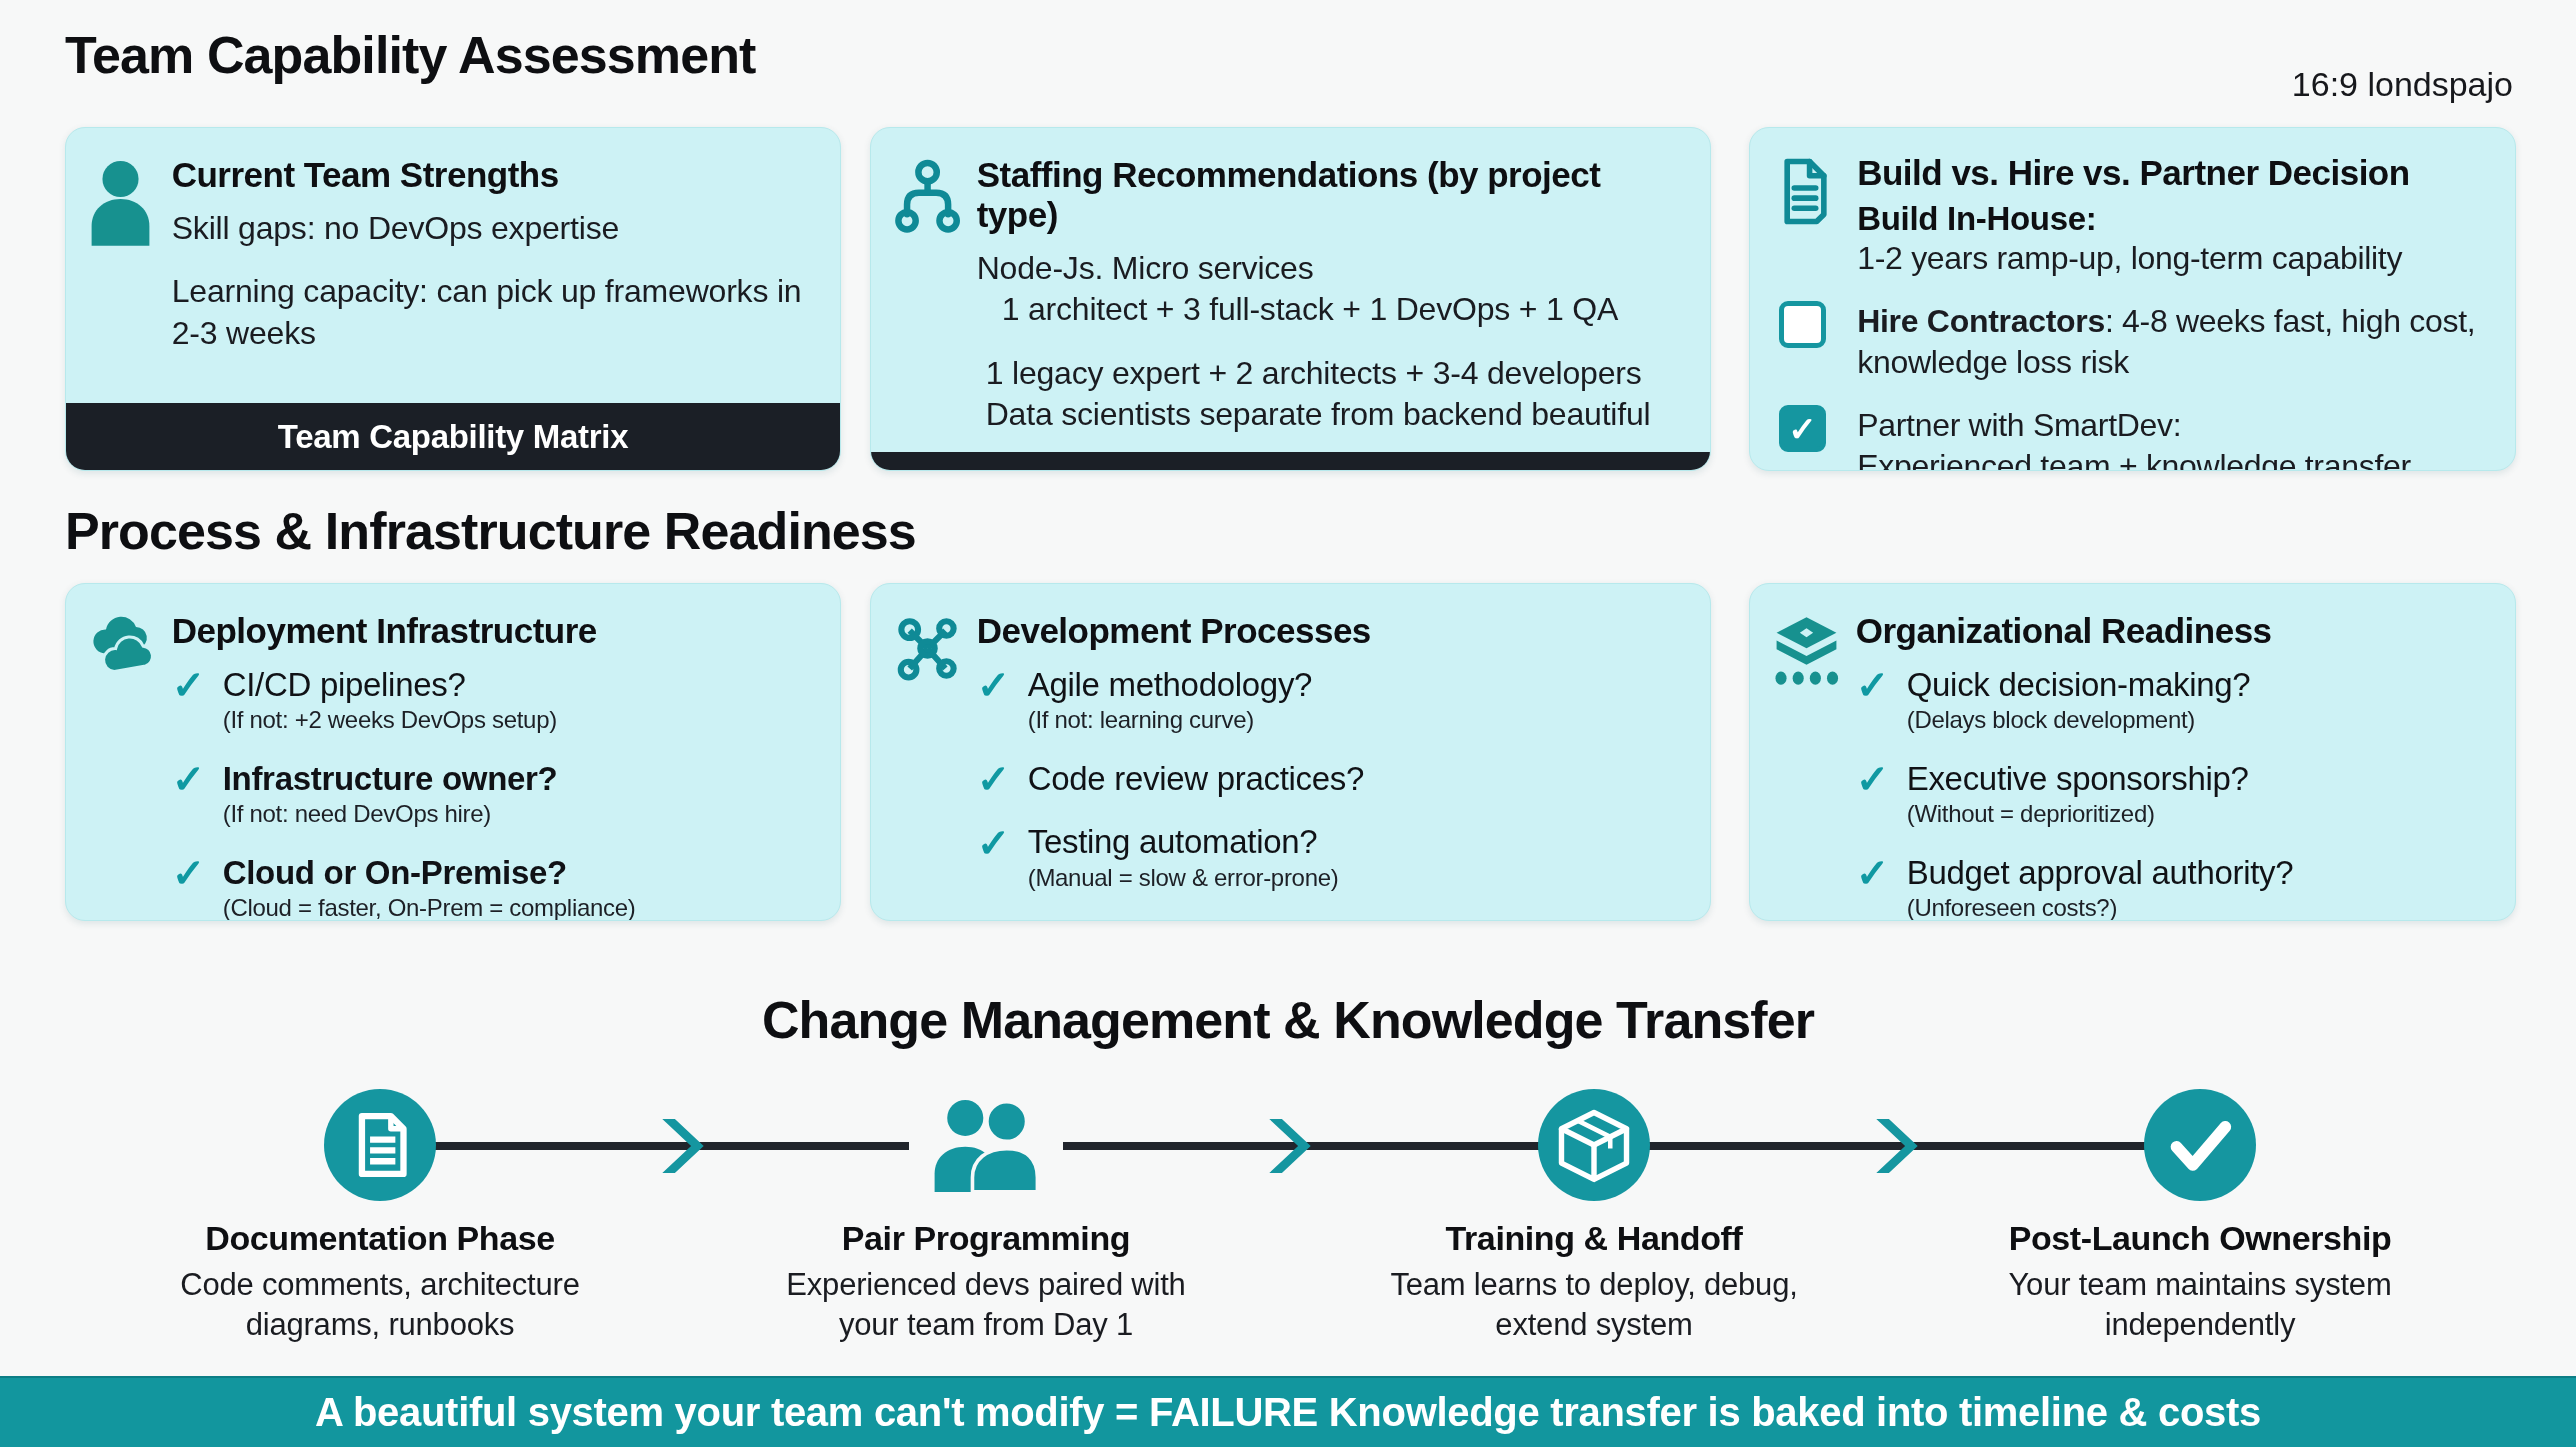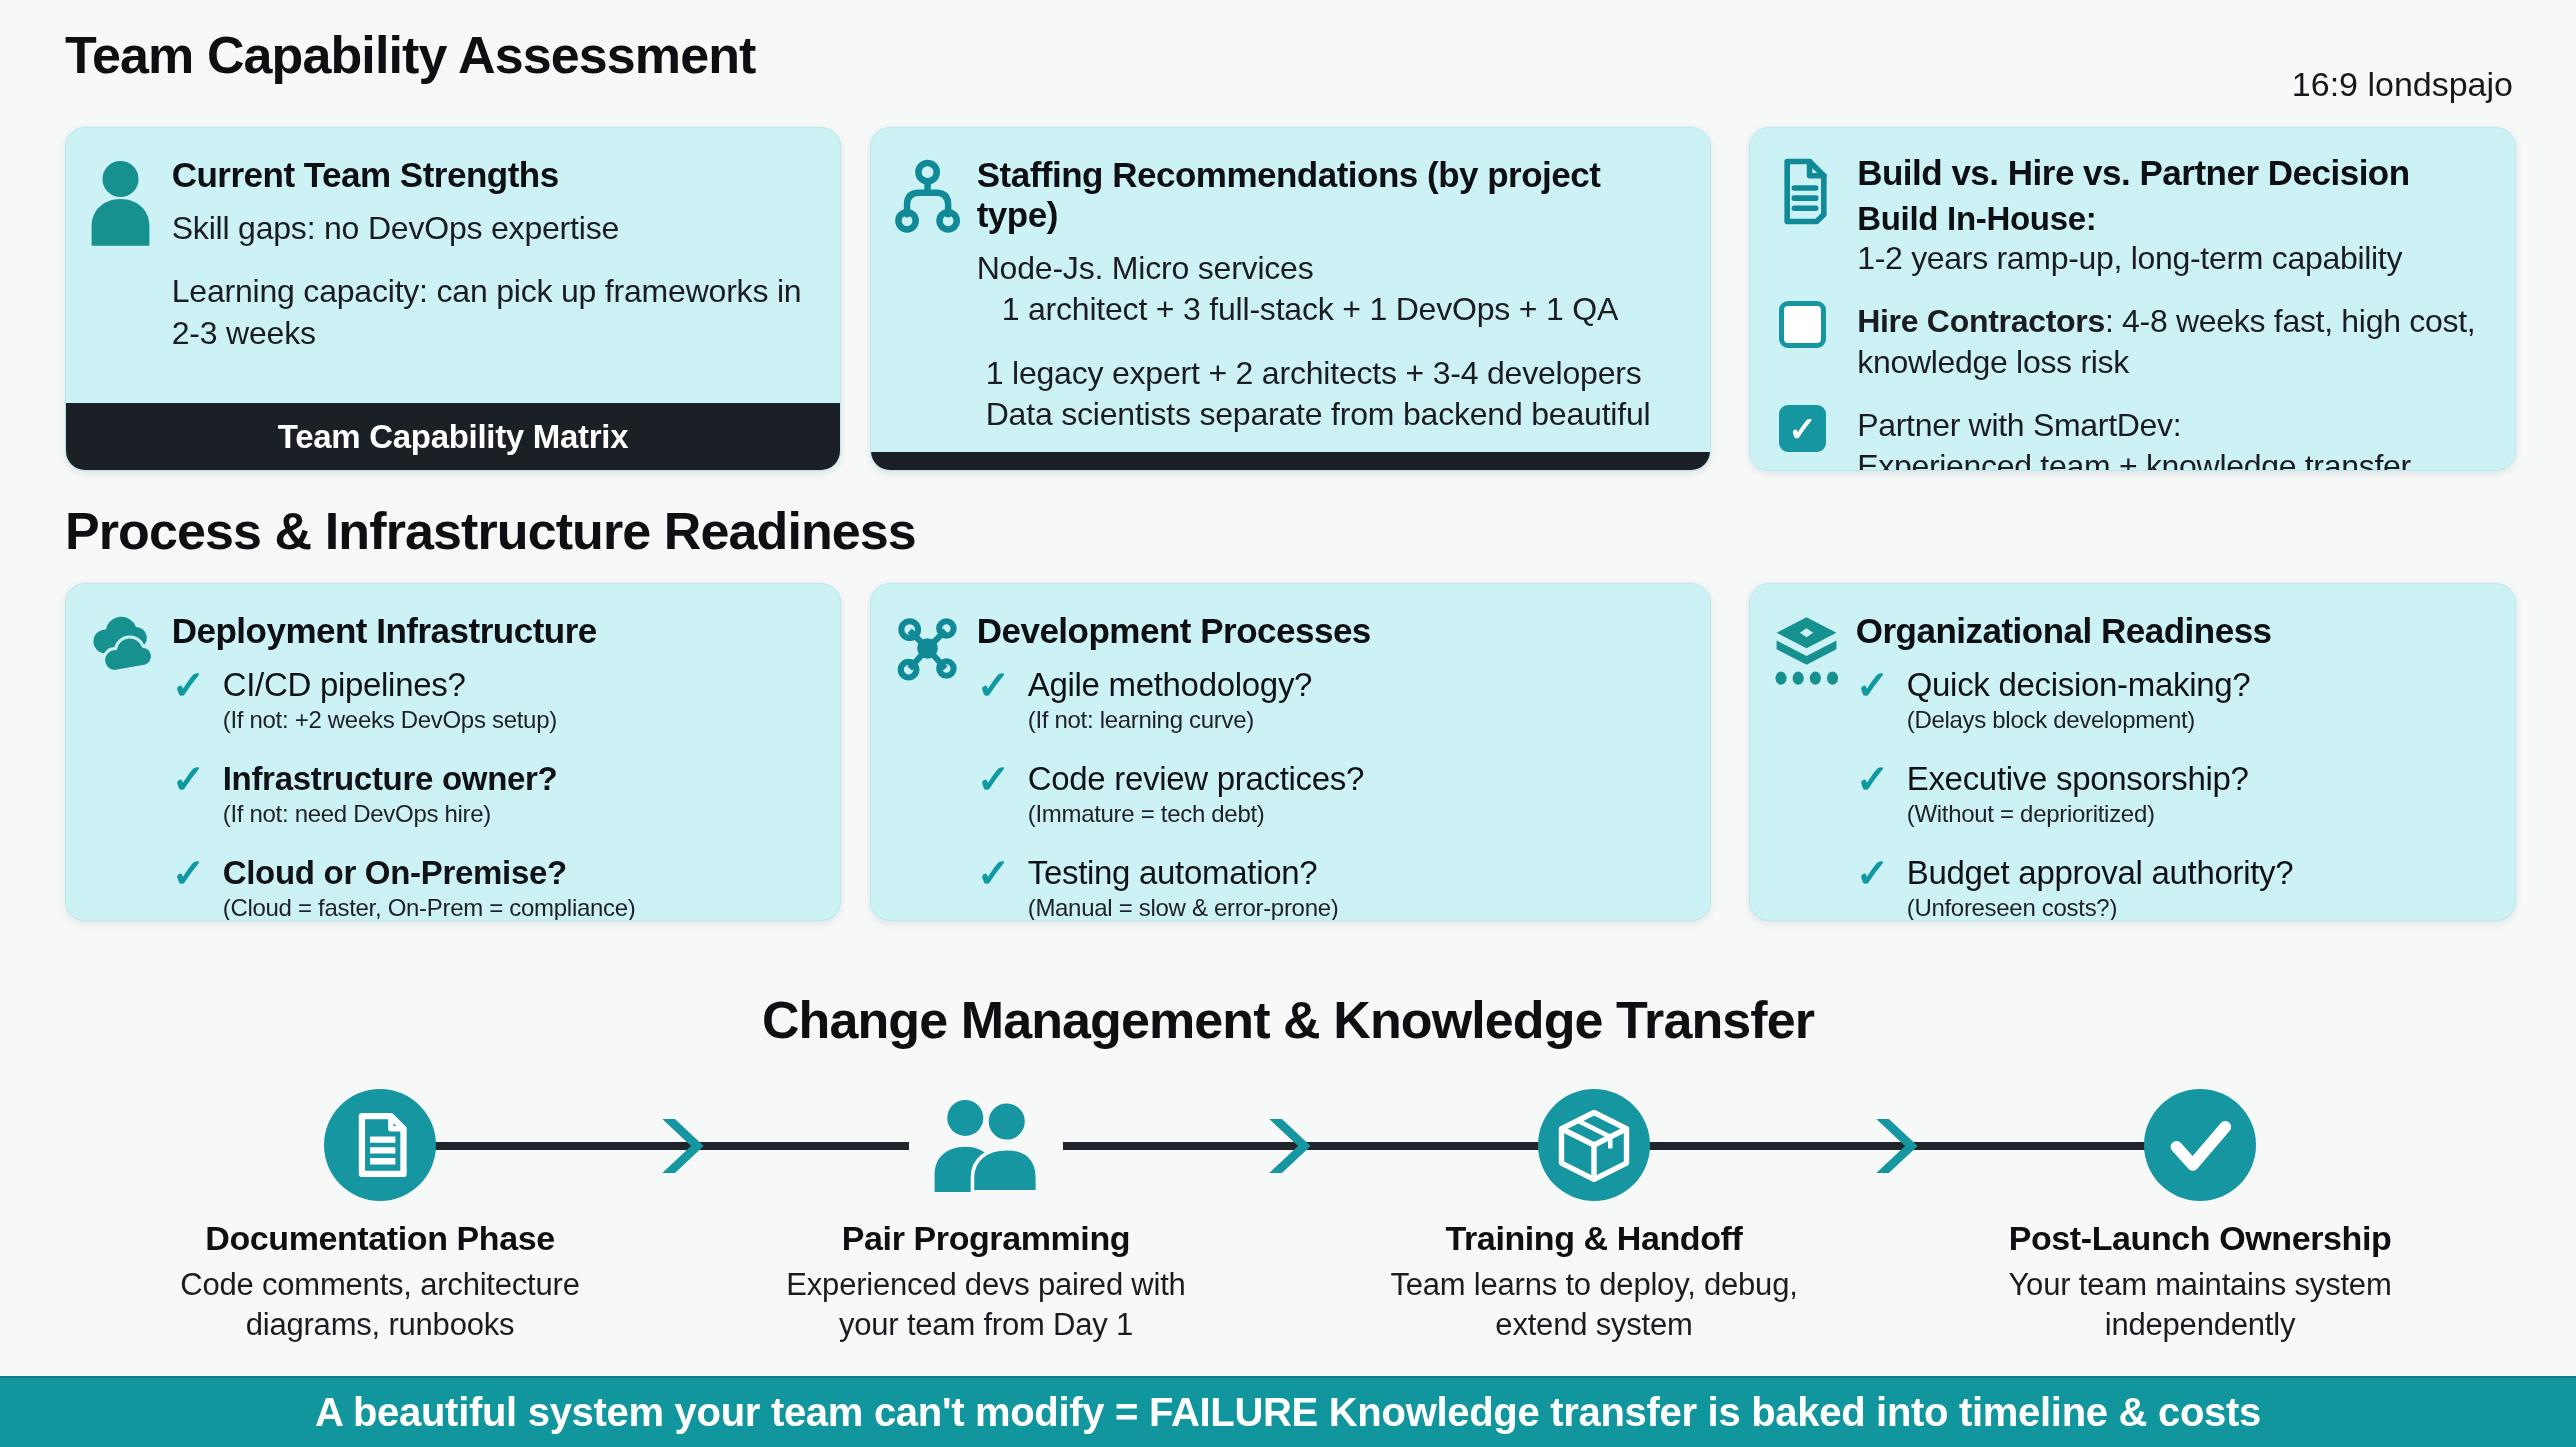--- a/index.html
+++ b/index.html
@@ -210,21 +210,20 @@
         <span class="check-icon"></span>
         <div class="chk-text">
           <div class="q">Agile methodology?</div>
           <div class="note">(If not: learning curve)</div>
         </div>
       </div>
       <div class="chk-item">
         <span class="check-icon"></span>
         <div class="chk-text">
           <div class="q">Code review practices?</div>
-          <div class="note">(Immature = tech debt)</div>
         </div>
       </div>
       <div class="chk-item">
         <span class="check-icon"></span>
         <div class="chk-text">
           <div class="q">Testing automation?</div>
           <div class="note">(Manual = slow &amp; error-prone)</div>
         </div>
       </div>
     </div>

